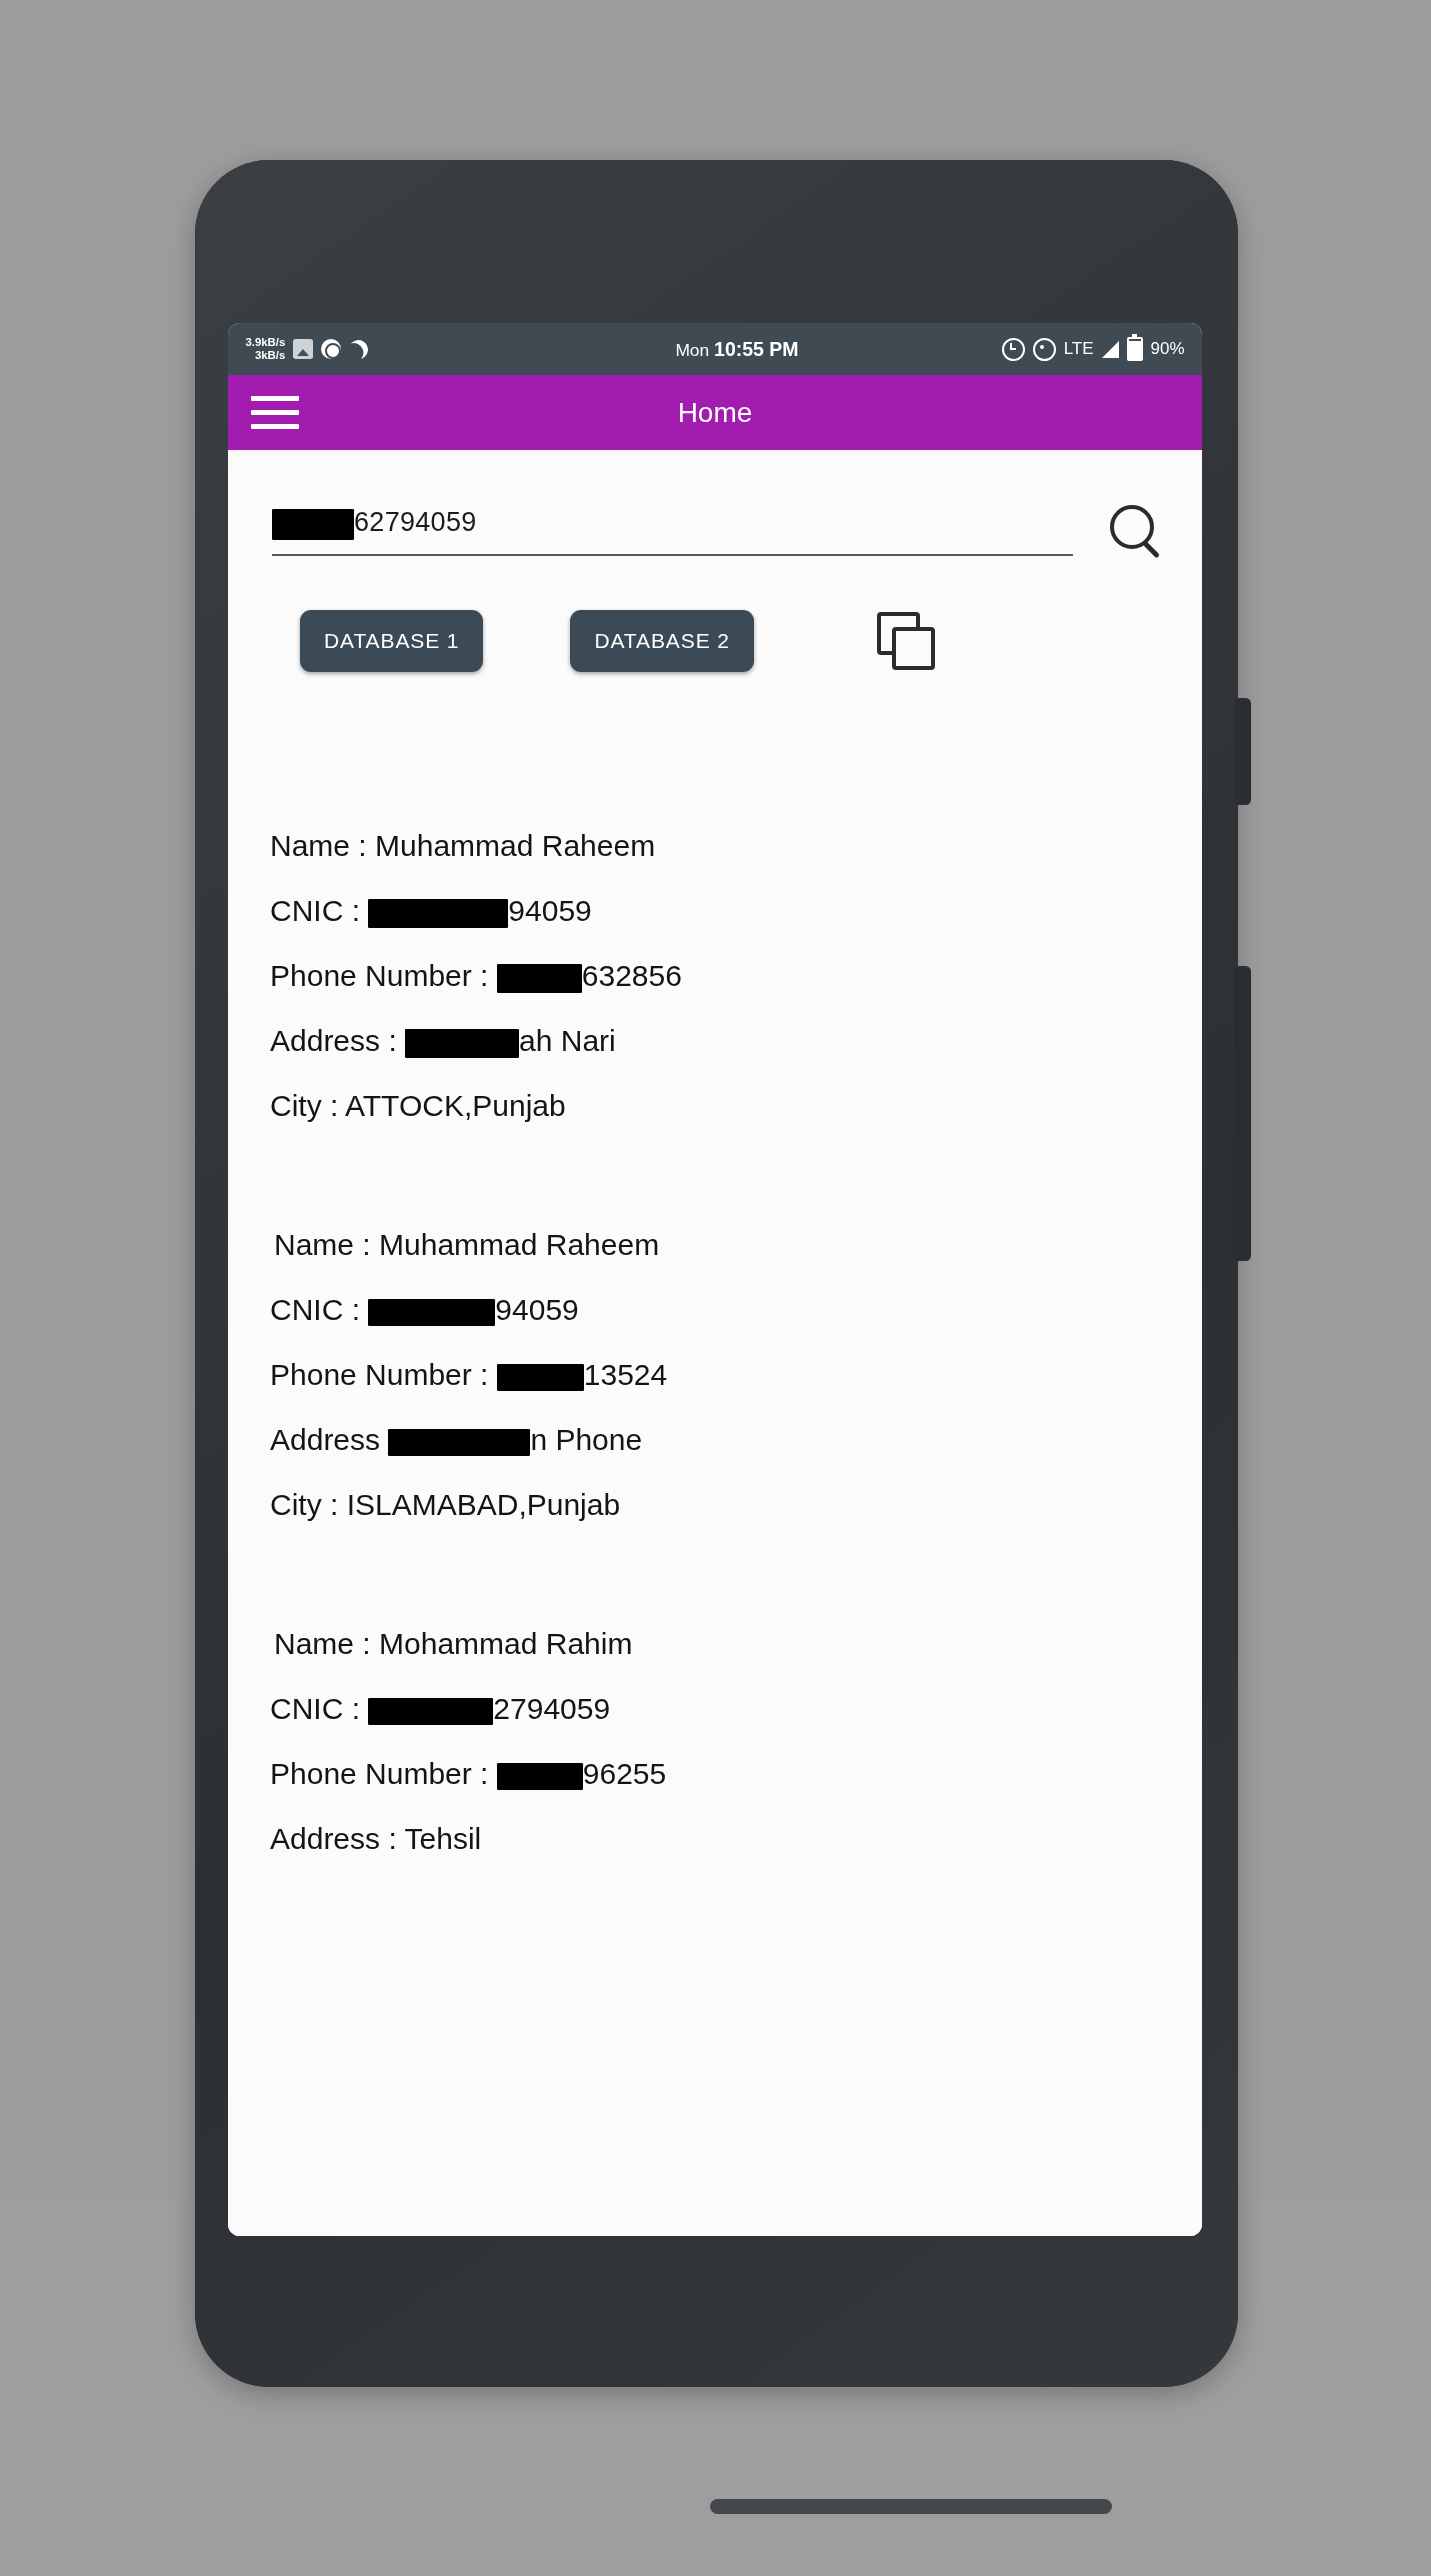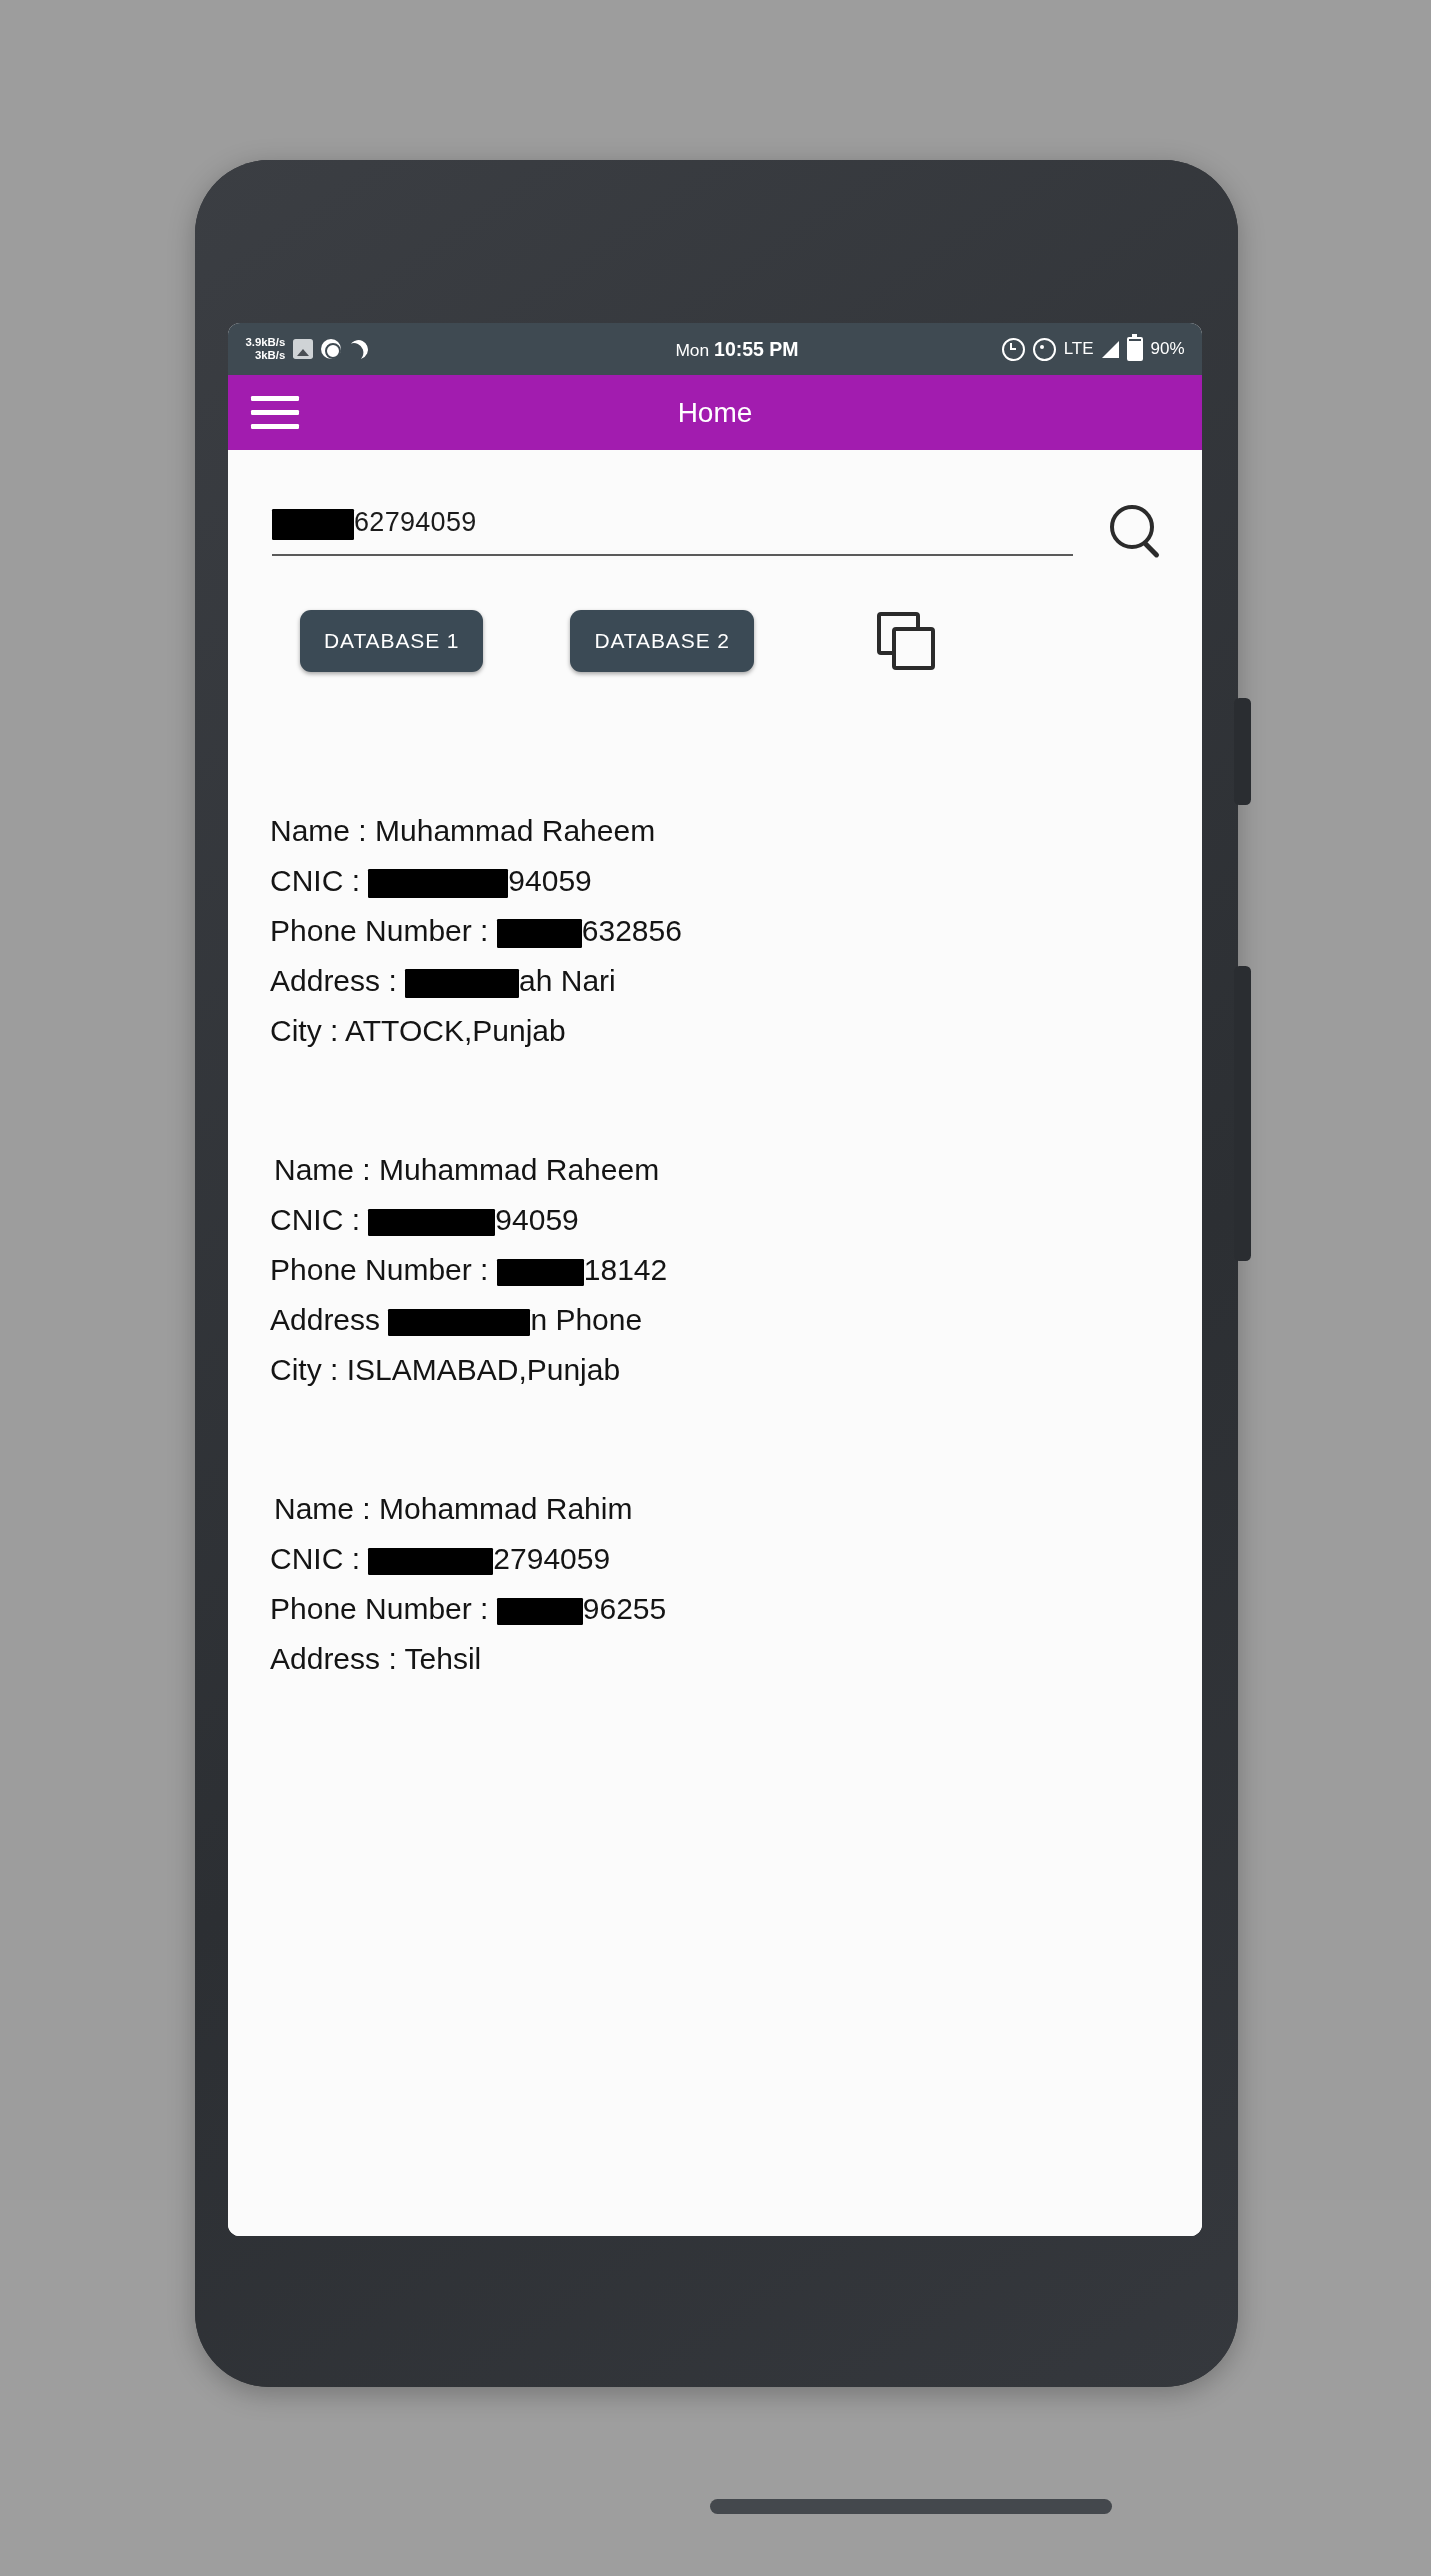--- a/index.html
+++ b/index.html
@@ -355,20 +355,21 @@
     padding: 134px 0 0 42px;
   }
   .record {
     margin-bottom: 89px;
   }
   .record .line {
     font-size: 30px;
     color: #141414;
     line-height: 50px;
     white-space: nowrap;
+    margin-top: 15px;
   }
   .record .line.indent { padding-left: 4px; }
 
   
   .scroll-fade {
     position: absolute;
     left: 0; right: 0; bottom: 0;
     height: 40px;
     background: linear-gradient(to bottom, rgba(251,251,251,0) 0%, rgba(251,251,251,1) 85%);
     pointer-events: none;
@@ -467,21 +468,21 @@
         </div>
 
         <div class="record">
           <div class="line indent">
             <span>Name : </span><span>Muhammad Raheem</span>
           </div>
           <div class="line">
             <span>CNIC : </span><span class="redact" style="width:127px;height:27px;">XXXXXXXXX</span><span>94059</span>
           </div>
           <div class="line">
-            <span>Phone Number : </span><span class="redact" style="width:87px;height:27px;">XXXXXX</span><span>18142</span>
+            <span>Phone Number : </span><span class="redact" style="width:87px;height:27px;">XXXXXX</span><span>13524</span>
           </div>
           <div class="line">
             <span>Address </span><span class="redact" style="width:142px;height:27px;">XXXXXXXXXX</span><span>n Phone</span>
           </div>
           <div class="line">
             <span>City : </span><span>ISLAMABAD,Punjab</span>
           </div>
         </div>
 
         <div class="record">

